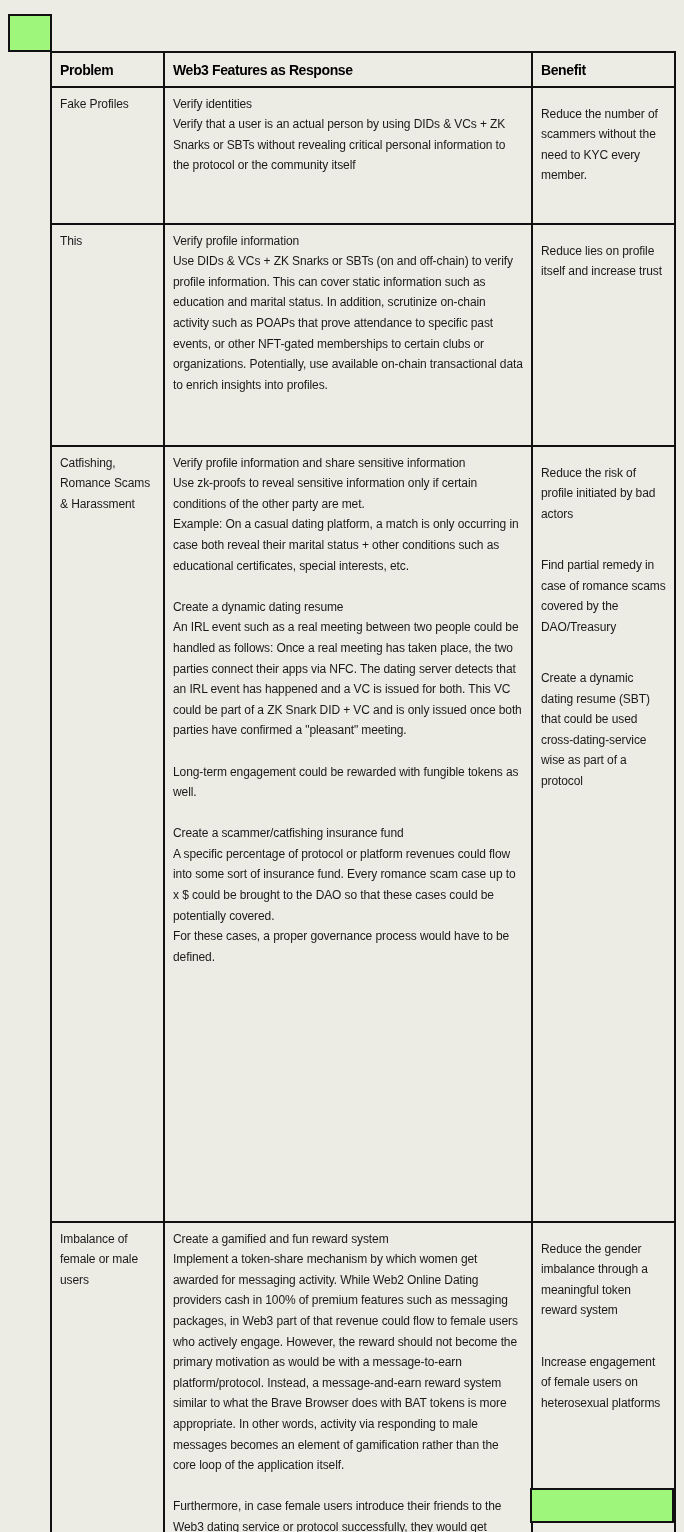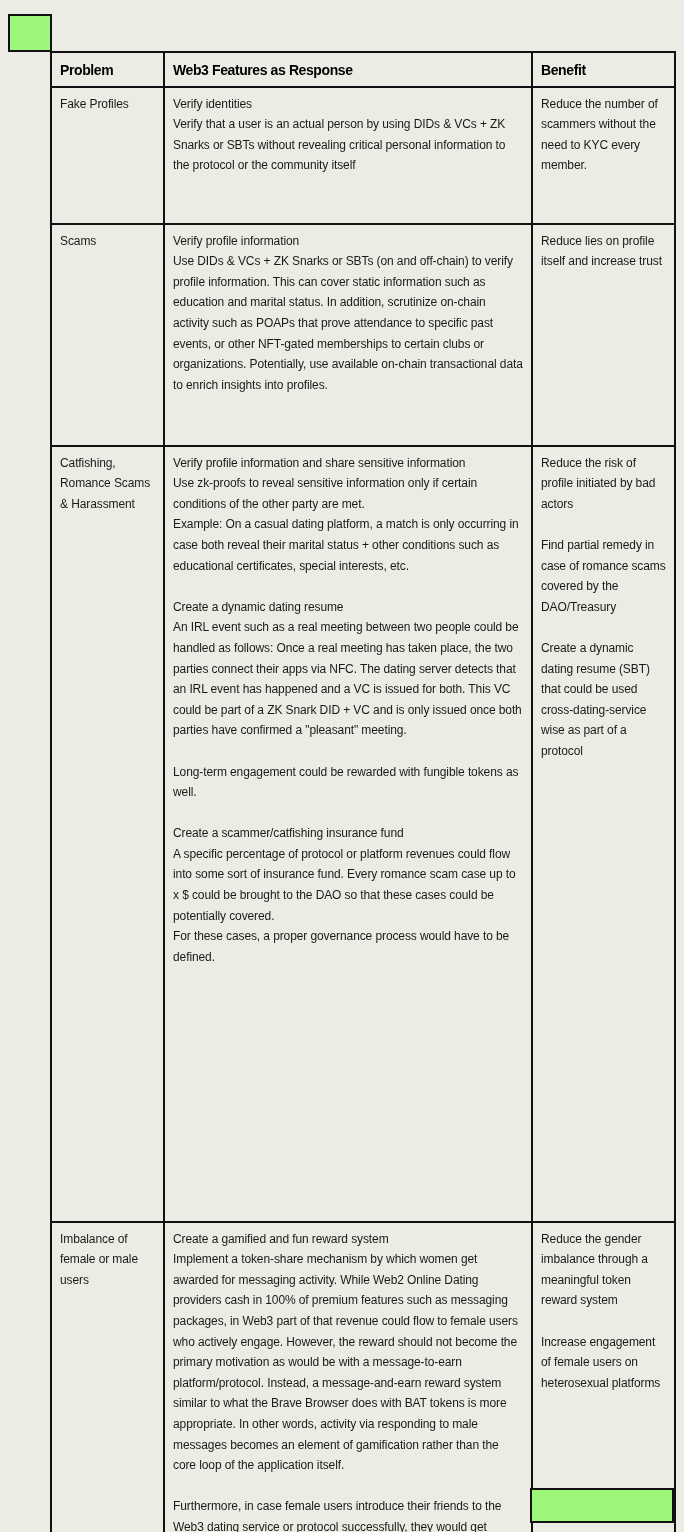--- a/index.html
+++ b/index.html
@@ -52,21 +52,21 @@
       padding-top: 7px;
       padding-bottom: 5px;
       letter-spacing: -0.4px;
       color: #000;
     }
     col.c1 { width: 113px; }
     col.c2 { width: 368px; }
     col.c3 { width: 143px; }
     .para { display: block; }
     .blank { display: block; height: 20.6px; }
-    .benefit-para { display: block; }
+    .benefit-para { display: block; margin-top: 10px; }
     .benefit-gap { display: block; height: 20.6px; }
   </style>
 </head>
 <body>
 
 <div class="green-box" id="corner-tl"></div>
 
 <table class="comparison">
   <colgroup>
     <col class="c1">
@@ -87,21 +87,21 @@
       <td>
         <span class="para">Verify identities</span>
         <span class="para">Verify that a user is an actual person by using DIDs &amp; VCs + ZK Snarks or SBTs without revealing critical personal information to the protocol or the community itself</span>
       </td>
       <td>
         <span class="benefit-para">Reduce the number of scammers without the need to KYC every member.</span>
       </td>
     </tr>
 
     <tr style="height:222px;">
-      <td>Scams</td>
+      <td>This</td>
       <td>
         <span class="para">Verify profile information</span>
         <span class="para">Use DIDs &amp; VCs + ZK Snarks or SBTs (on and off-chain) to verify profile information. This can cover static information such as education and marital status. In addition, scrutinize on-chain activity such as POAPs that prove attendance to specific past events, or other NFT-gated memberships to certain clubs or organizations. Potentially, use available on-chain transactional data to enrich insights into profiles.</span>
       </td>
       <td>
         <span class="benefit-para">Reduce lies on profile itself and increase trust</span>
       </td>
     </tr>
 
     <tr style="height:776px;">

